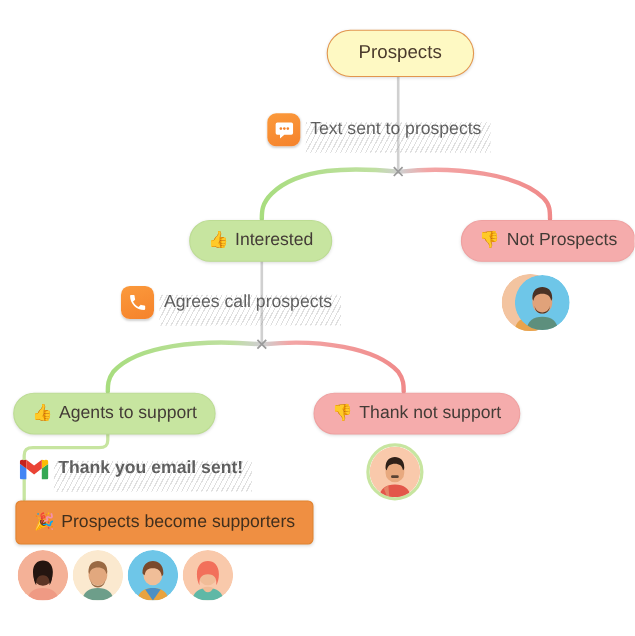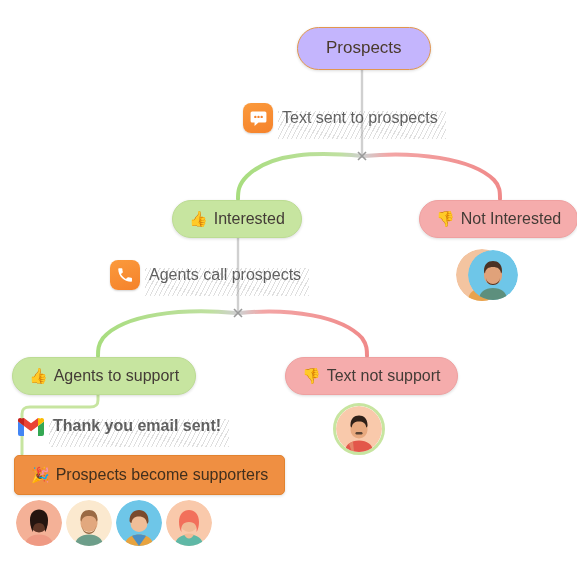--- a/index.html
+++ b/index.html
@@ -39,21 +39,21 @@
     line-height: 1.1;
     color: #433b36;
     white-space: nowrap;
     box-shadow: 0 1px 3px rgba(0,0,0,0.14);
   }
   .node .emoji {
     font-size: 15px;
     line-height: 1;
   }
   .node-root {
-    background: #c4b5fd;
+    background: #fef9c3;
     border: 1px solid #e2964e;
     border-radius: 24px;
     padding: 11px 28px;
     font-size: 17px;
     color: #4a3a2c;
   }
   .node-pos {
     background: #c7e5a0;
     border: 1px solid #bcdc93;
   }
@@ -189,31 +189,31 @@
     <span>Prospects</span>
   </div>
 
   <div class="node node-pos" style="left:172px; top:200px;">
     <span class="emoji">👍</span>
     <span>Interested</span>
   </div>
 
   <div class="node node-neg" style="left:419px; top:200px;">
     <span class="emoji">👎</span>
-    <span>Not Interested</span>
+    <span>Not Prospects</span>
   </div>
 
   <div class="node node-pos" style="left:12px; top:357px;">
     <span class="emoji">👍</span>
     <span>Agents to support</span>
   </div>
 
   <div class="node node-neg" style="left:285px; top:357px;">
     <span class="emoji">👎</span>
-    <span>Text not support</span>
+    <span>Thank not support</span>
   </div>
 
   <div class="node node-final" style="left:14px; top:455px;">
     <span class="emoji">🎉</span>
     <span>Prospects become supporters</span>
   </div>
 
   <div class="action-row" style="left:243px; top:103px;">
     <div class="app-icon icon-sms">
       <svg width="19" height="19" viewBox="0 0 24 24" aria-hidden="true">
@@ -225,21 +225,21 @@
     </div>
     <span class="action-label">Text sent to prospects</span>
   </div>
 
   <div class="action-row" style="left:110px; top:260px;">
     <div class="app-icon icon-phone">
       <svg width="18" height="18" viewBox="0 0 24 24" aria-hidden="true">
         <path d="M6.6 10.8c1.4 2.8 3.8 5.2 6.6 6.6l2.2-2.2c.3-.3.7-.4 1.1-.3 1.2.4 2.5.6 3.8.6.6 0 1 .4 1 1V20c0 .6-.4 1-1 1C10.6 21 3 13.4 3 4c0-.6.4-1 1-1h3.5c.6 0 1 .4 1 1 0 1.3.2 2.6.6 3.8.1.4 0 .8-.3 1.1l-2.2 1.9z" fill="#ffffff"></path>
       </svg>
     </div>
-    <span class="action-label">Agents call prospects</span>
+    <span class="action-label">Agrees call prospects</span>
   </div>
 
   <div class="action-row" style="left:18px; top:415px;font-weight:bold;">
     <div class="app-icon icon-gmail">
       <svg width="26" height="20" viewBox="0 0 52 40" aria-hidden="true">
         <path d="M4 40h8V20L0 11v25a4 4 0 0 0 4 4z" fill="#4285f4"></path>
         <path d="M40 40h8a4 4 0 0 0 4-4V11L40 20v20z" fill="#34a853"></path>
         <path d="M40 4v16l12-9V8c0-3.3-3.8-5.2-6.4-3.2L40 4z" fill="#fbbc04"></path>
         <path d="M12 20V4L6.4 4.8C3.8 2.8 0 4.7 0 8v3l12 9z" fill="#c5221f"></path>
         <path d="M12 20l14 10.5L40 20V4L26 14.5 12 4v16z" fill="#ea4335"></path>

